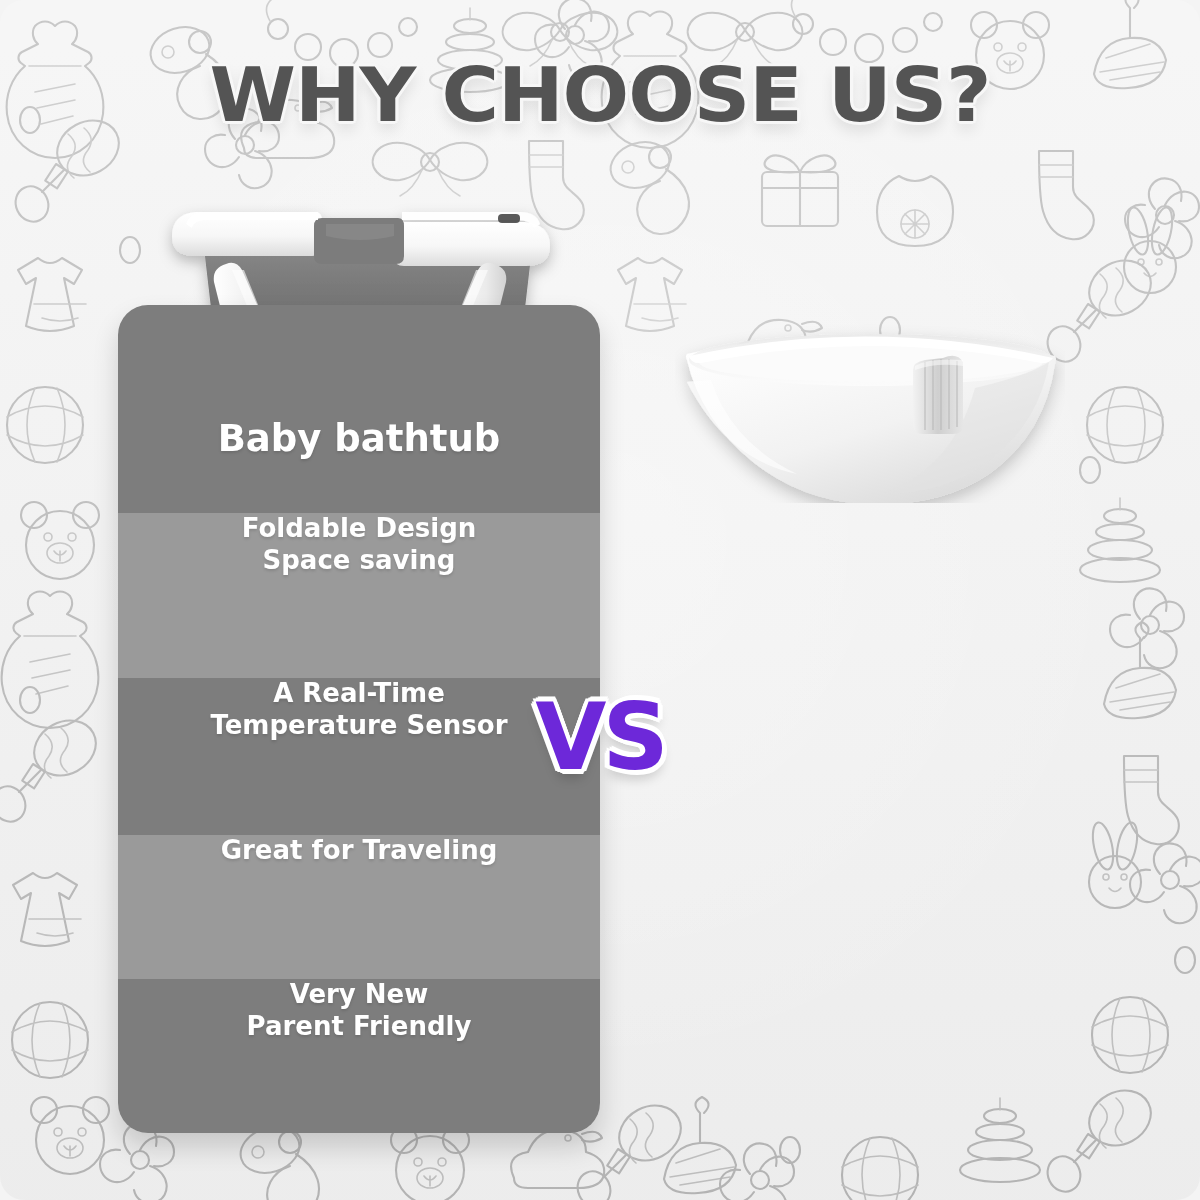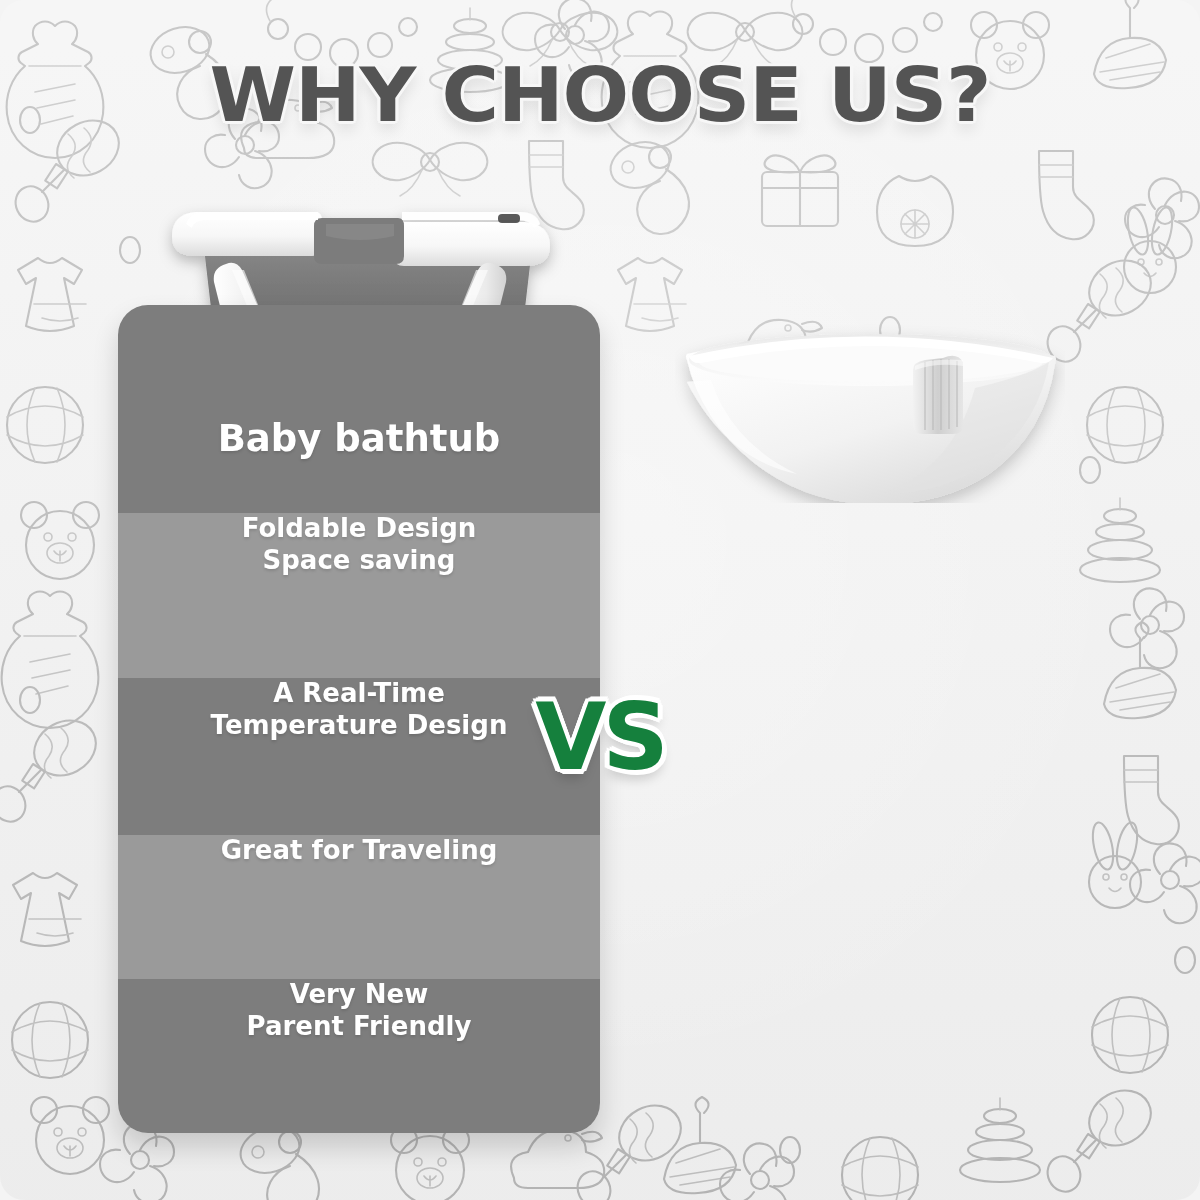--- a/index.html
+++ b/index.html
@@ -63,21 +63,21 @@
   #card-left .row-head{align-items:flex-end;padding-bottom:52px;}
   #card-right .row-head{align-items:flex-end;padding-bottom:26px;}
   .row-item{font-size:26px;}
   #card-right .row-item{font-size:25px;}
 
   
   #vs-badge{
     position:absolute;left:0;right:0;top:692px;text-align:center;
     font-family:"DejaVu Sans", sans-serif;
     font-size:92px;font-weight:bold;line-height:1;
-    color:#15803d;
+    color:#6d28d9;
     letter-spacing:-4px;
     text-shadow:
       4px 0 0 #fff, -4px 0 0 #fff, 0 4px 0 #fff, 0 -4px 0 #fff,
       3px 3px 0 #fff, -3px 3px 0 #fff, 3px -3px 0 #fff, -3px -3px 0 #fff,
       5px 2px 0 #fff, -5px 2px 0 #fff, 2px 5px 0 #fff, 2px -5px 0 #fff,
       0 9px 12px rgba(0,0,0,.18);
     pointer-events:none;
   }
 </style>
 </head>
@@ -382,21 +382,21 @@
     </div>
     <div class="row row-item" style="background:#9a9a9a;height:165px;">
       <span>
         <span>Foldable Design</span><br>
         <span>Space saving</span>
       </span>
     </div>
     <div class="row row-item" style="background:#7d7d7d;height:157px;">
       <span>
         <span>A Real-Time</span><br>
-        <span>Temperature Design</span>
+        <span>Temperature Sensor</span>
       </span>
     </div>
     <div class="row row-item" style="background:#9a9a9a;height:144px;">
       <span>Great for Traveling</span>
     </div>
     <div class="row row-item" style="background:#7d7d7d;flex:1;">
       <span>
         <span>Very New</span><br>
         <span>Parent Friendly</span>
       </span>

